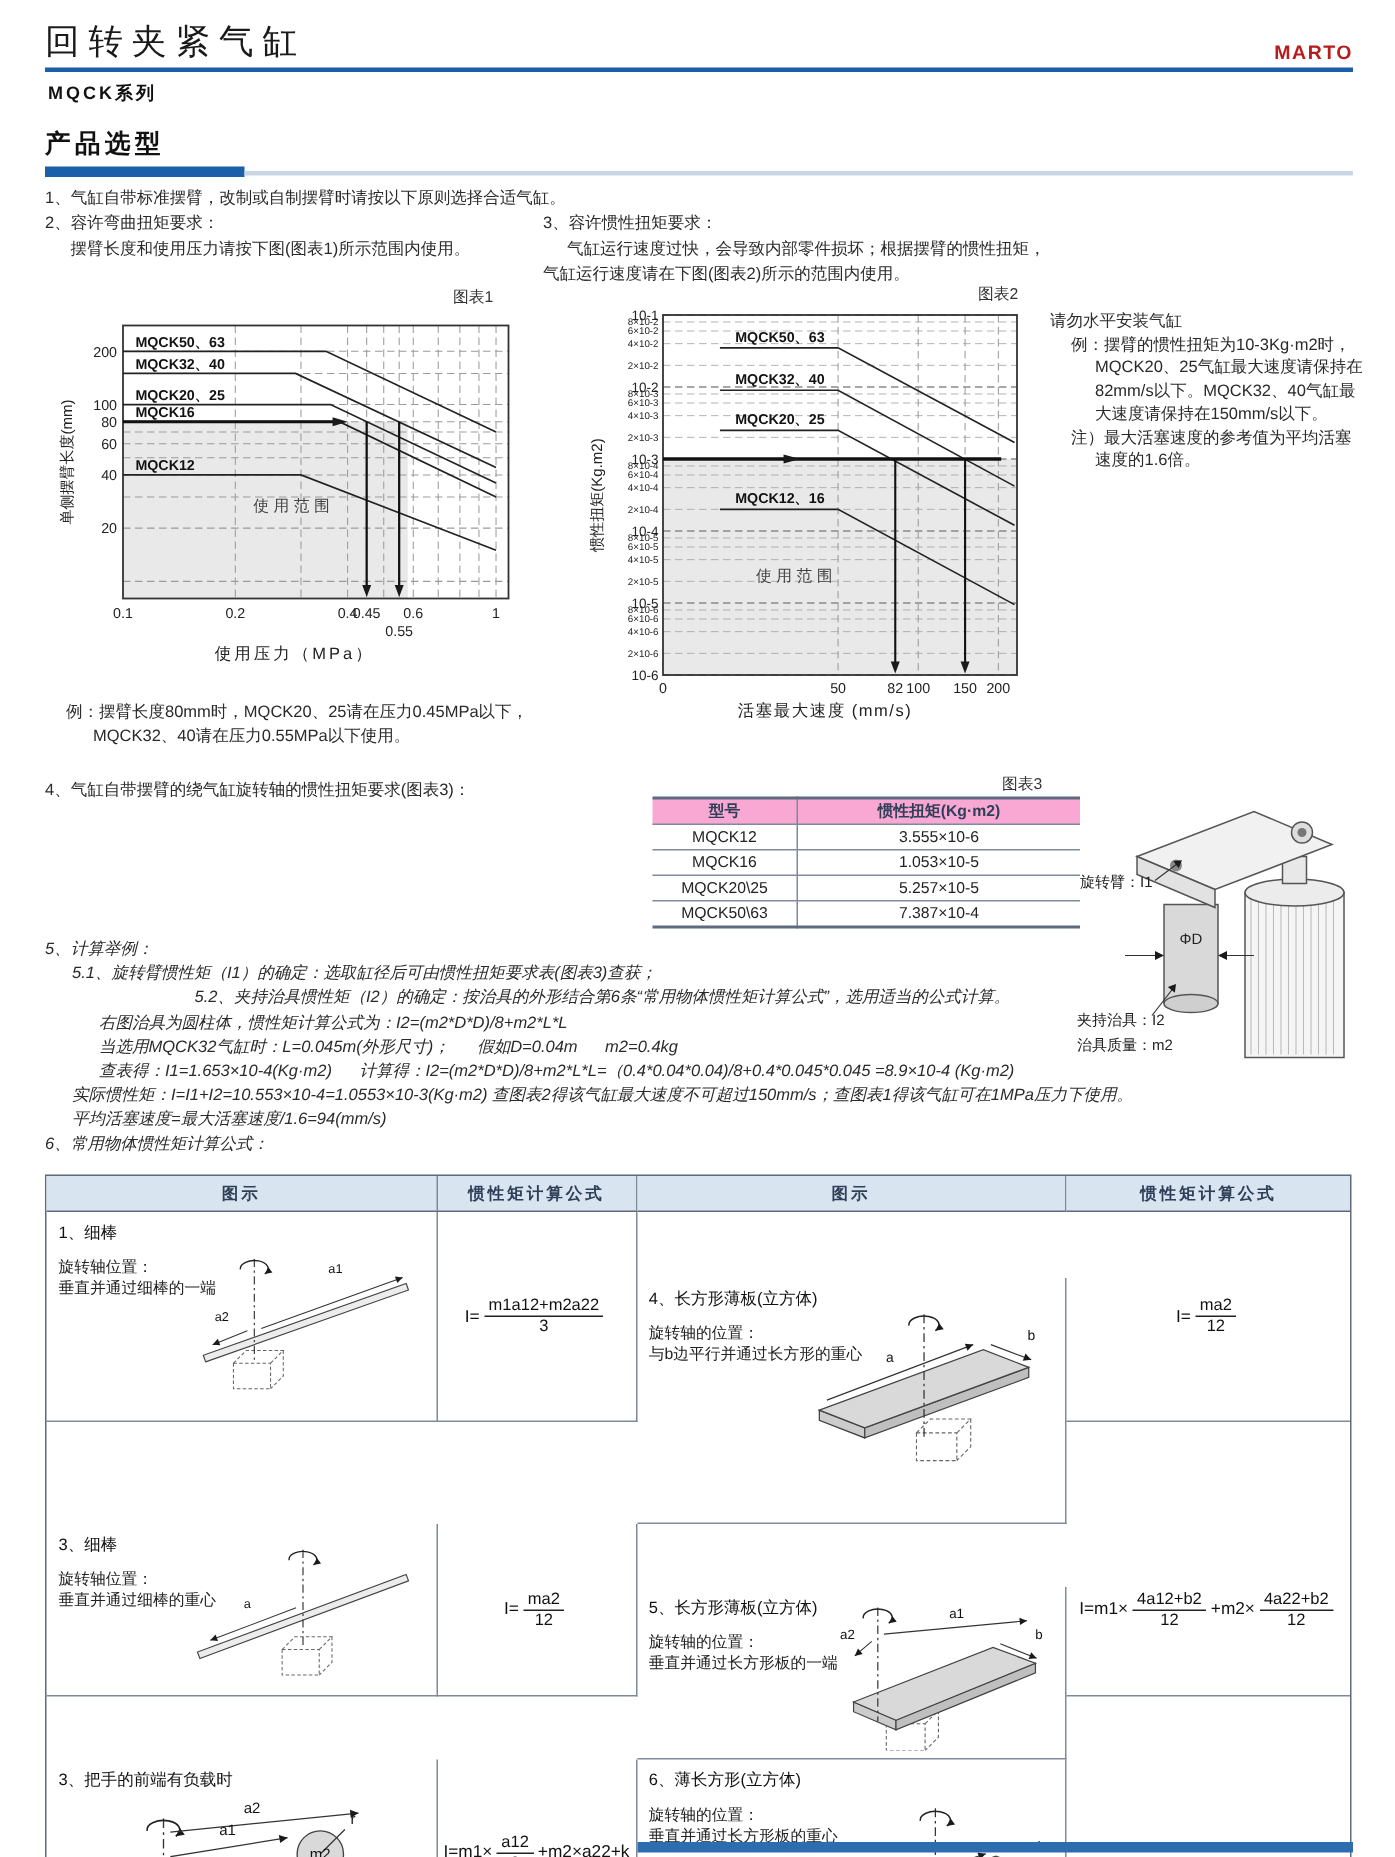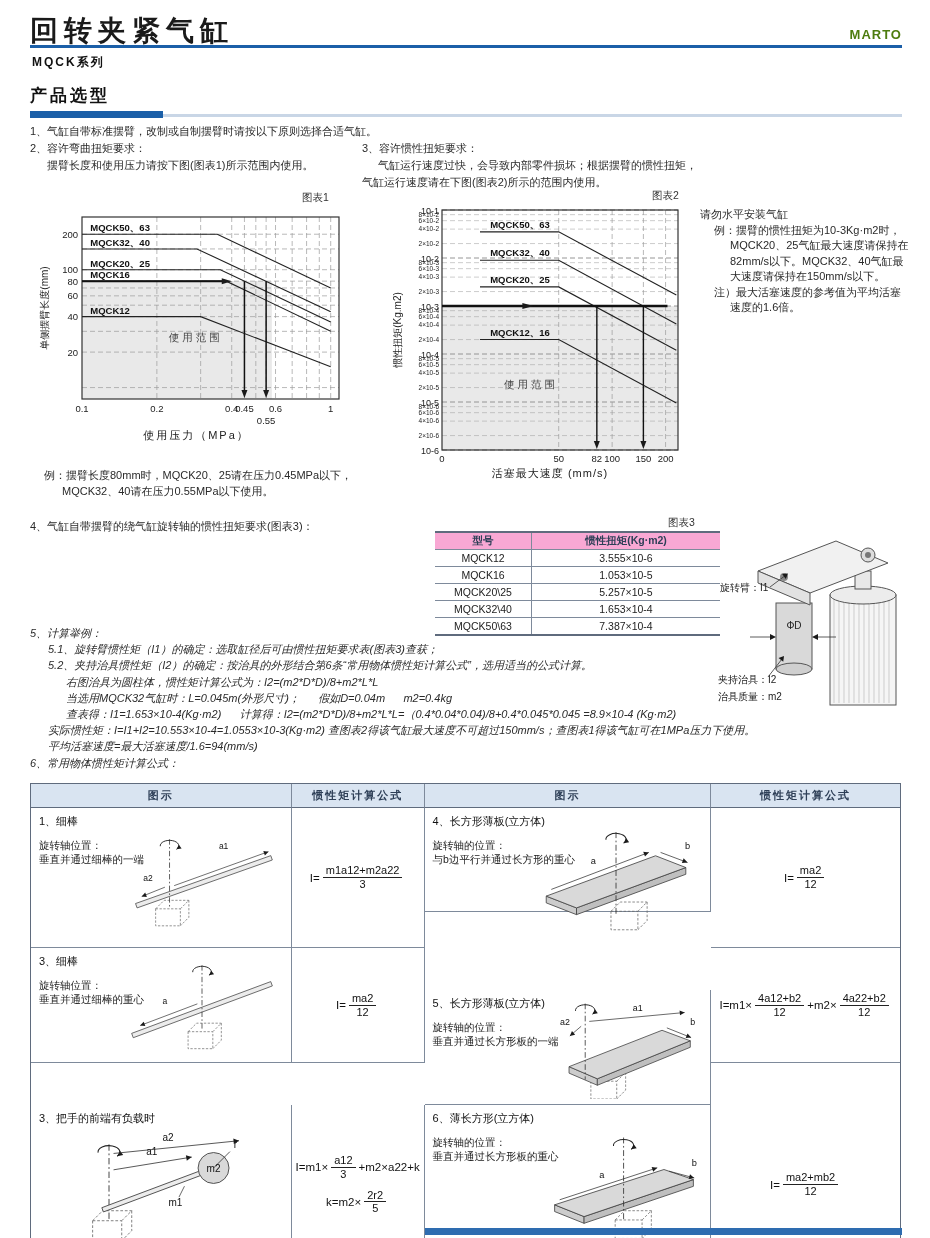--- a/index.html
+++ b/index.html
@@ -1,20 +1,20 @@
 <!DOCTYPE html>
 <html><head>
 <meta charset="utf-8">
 <style>
   html,body{margin:0;padding:0;background:#fff;}
   .page{position:relative;width:930px;height:1238px;background:#fff;overflow:hidden;
         font-family:"Liberation Sans","DejaVu Sans",sans-serif;color:#222;}
   .abs{position:absolute;}
-  .title{font-size:28px;font-weight:bold;letter-spacing:6px;color:#1a1a1a;}
-  .brand{font-size:13px;font-weight:bold;color:#4d7c0f;letter-spacing:1px;}
+  .title{font-size:23px;font-weight:normal;letter-spacing:6px;color:#1a1a1a;}
+  .brand{font-size:13px;font-weight:bold;color:#b91c1c;letter-spacing:1px;}
   .series{font-size:12px;font-weight:bold;letter-spacing:2px;color:#111;}
   .section{font-size:17px;font-weight:bold;letter-spacing:3px;color:#111;}
   .hline{background:#1b5fa8;}
   .grayline{background:#c9d6e6;}
   .body-txt{font-size:11px;color:#2a2a2a;white-space:pre;}
   .caption{font-size:10.5px;color:#333;}
   .note-line{font-size:11px;line-height:15.5px;color:#2a2a2a;white-space:pre;}
   .calc-line{font-size:11px;line-height:16.2px;color:#2a2a2a;white-space:pre;}
   svg{font-family:"Liberation Sans","DejaVu Sans",sans-serif;}
   
@@ -238,24 +238,20 @@
           </tr>
           <tr>
             <td>MQCK16</td>
             <td>1.053×10-5</td>
           </tr>
           <tr>
             <td>MQCK20\25</td>
             <td>5.257×10-5</td>
           </tr>
           <tr>
-            <td>MQCK32\40</td>
-            <td>1.653×10-4</td>
-          </tr>
-          <tr>
             <td>MQCK50\63</td>
             <td>7.387×10-4</td>
           </tr>
         </tbody>
     </table>
   </div>
 
   <svg class="abs" style="left:718px;top:525px;" width="205" height="185" viewBox="0 0 205 185">
       <rect x="112" y="70" width="66" height="110" fill="#f5f5f5" stroke="#555" stroke-width="1"></rect>
       <line x1="116" y1="72" x2="116" y2="178" stroke="#bbbbbb" stroke-width="0.7"></line>
@@ -289,21 +285,21 @@
       <polygon points="94,112 100,115 100,109" fill="#1a1a1a"></polygon>
       <text x="0" y="158" fill="#222" font-size="10px">夹持治具：I2</text>
       <line x1="50" y1="152" x2="64" y2="134" stroke="#333" stroke-width="0.8"></line>
       <polygon points="66,131 60.54196942976423,133.05180464332543 65.24193088752914,136.7814644529494" fill="#1a1a1a"></polygon>
       <text x="0" y="175" fill="#222" font-size="10px">治具质量：m2</text>
     </svg>
 
   <div class="abs" style="left:30px;top:625px;font-style:italic;">
       <div class="calc-line" style="padding-left: 0px;">5、计算举例：</div>
       <div class="calc-line" style="padding-left: 18px;">5.1、旋转臂惯性矩（I1）的确定：选取缸径后可由惯性扭矩要求表(图表3)查获；</div>
-      <div class="calc-line" style="padding-left: 18px;">5.2、夹持治具惯性矩（I2）的确定：按治具的外形结合第6条“常用物体惯性矩计算公式”，选用适当的公式计算。</div>
+      <div class="calc-line" style="padding-left: 18px; text-align: center;">5.2、夹持治具惯性矩（I2）的确定：按治具的外形结合第6条“常用物体惯性矩计算公式”，选用适当的公式计算。</div>
       <div class="calc-line" style="padding-left: 36px;">右图治具为圆柱体，惯性矩计算公式为：I2=(m2*D*D)/8+m2*L*L</div>
       <div class="calc-line" style="padding-left: 36px;">当选用MQCK32气缸时：L=0.045m(外形尺寸)；      假如D=0.04m      m2=0.4kg</div>
       <div class="calc-line" style="padding-left: 36px;">查表得：I1=1.653×10-4(Kg·m2)      计算得：I2=(m2*D*D)/8+m2*L*L=（0.4*0.04*0.04)/8+0.4*0.045*0.045 =8.9×10-4 (Kg·m2)</div>
       <div class="calc-line" style="padding-left: 18px;">实际惯性矩：I=I1+I2=10.553×10-4=1.0553×10-3(Kg·m2) 查图表2得该气缸最大速度不可超过150mm/s；查图表1得该气缸可在1MPa压力下使用。</div>
       <div class="calc-line" style="padding-left: 18px;">平均活塞速度=最大活塞速度/1.6=94(mm/s)</div>
       <div class="calc-line" style="padding-left: 0px;">6、常用物体惯性矩计算公式：</div>
     </div>
 
   <div class="ftable">
     <div class="ftr">
@@ -336,21 +332,21 @@
           </div>
           <div class="fcell fformula" style="width: 133px; height: 140px;">
             <div class="fline">
               <span>I=</span>
               <span class="frac">
                 <span class="num">m1a12+m2a22</span>
                 <span class="den">3</span>
               </span>
             </div>
           </div>
-          <div class="fcell" style="width: 287px; height: 104px;">
+          <div class="fcell" style="width: 287px; height: 164px; margin-top: 44px;">
             <div class="dtitle">4、长方形薄板(立方体)</div>
             <div class="dnote">
               <div>旋转轴的位置：</div>
               <div>与b边平行并通过长方形的重心</div>
             </div>
             <svg viewBox="0 0 220 120" class="dsvg" width="185" height="122" style="right: 4px; top: 12px;">
               <path d="M107,96 L139,96 L139,118 L107,118 Z M107,96 L118,85 L150,85 L139,96 M150,85 L150,107 L139,118" fill="none" stroke="#666" stroke-width="0.9" stroke-dasharray="3,2"></path>
               <polygon points="30,78 66,92 66,100 30,86" fill="#cccccc" stroke="#444" stroke-width="1"></polygon>
               <polygon points="66,92 196,44 196,52 66,100" fill="#bfbfbf" stroke="#444" stroke-width="1"></polygon>
               <polygon points="30,78 160,30 196,44 66,92" fill="#d9d9d9" stroke="#444" stroke-width="1"></polygon>

